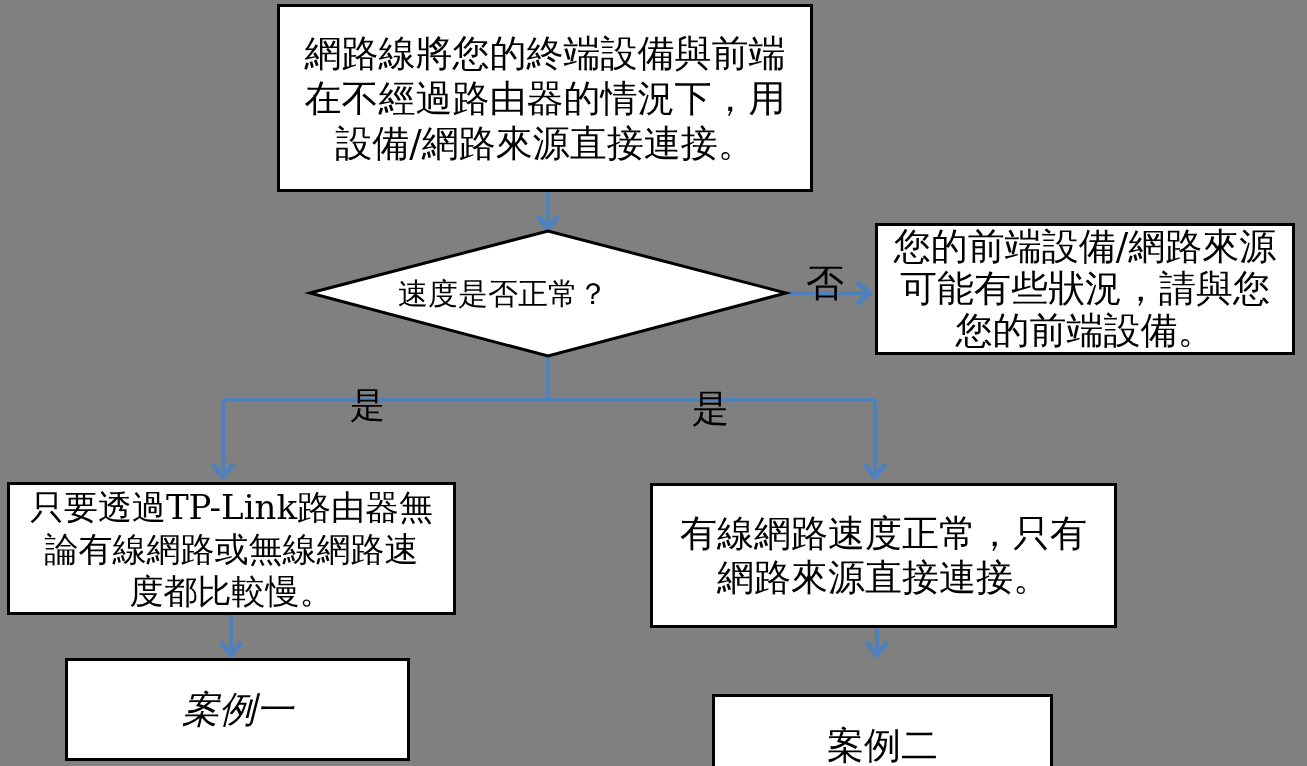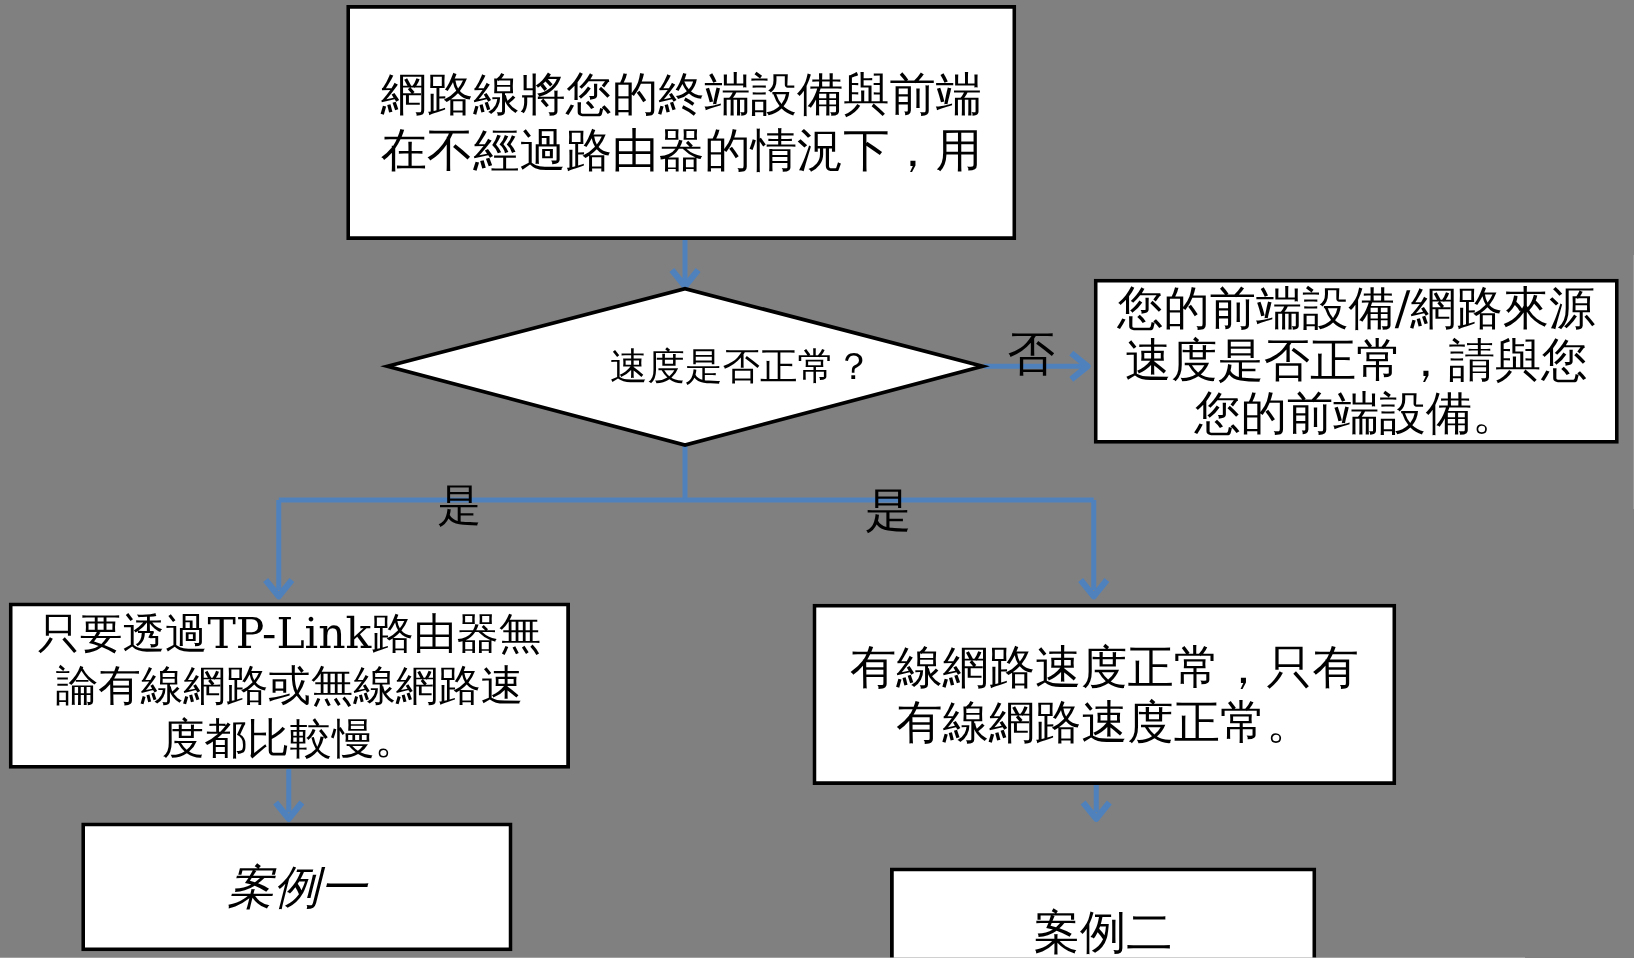--- a/index.html
+++ b/index.html
@@ -29,21 +29,21 @@
   }
   .box div { white-space: nowrap; }
   .start     { left: 277px; top: 4px;   width: 536px; height: 188px; font-size: 37px; line-height: 45px; }
   .no-box    { left: 875px; top: 223px; width: 420px; height: 132px; font-size: 37px; line-height: 42px; }
   .left-box  { left: 7px;   top: 482px; width: 449px; height: 133px; font-size: 34px; line-height: 42px; }
   .right-box { left: 650px; top: 483px; width: 467px; height: 145px; font-size: 37px; line-height: 44px; }
   .case1     { left: 65px;  top: 658px; width: 345px; height: 103px; font-size: 37px; font-style: italic; }
   .case2     { left: 712px; top: 658px; width: 341px; height: 104px; font-size: 37px; margin-top: 36px; }
   .decision-text {
     position: absolute; left: 398px; top: 276px; width: 300px;
-    text-align: right; font-size: 30px; line-height: 36px;
+    text-align: left; font-size: 30px; line-height: 36px;
   }
   .elabel { position: absolute; line-height: 1; }
   .no-label        { left: 806px; top: 264px; font-size: 38px; }
   .yes-left-label  { left: 350px; top: 388px; font-size: 35px; }
   .yes-right-label { left: 692px; top: 390px; font-size: 37px; }
 </style>
 </head>
 <body>
 
 <div class="stage">
@@ -62,39 +62,40 @@
     <path class="head" d="M212.5,464 L223,477 L233.5,464"></path>
     <path class="head" d="M864.5,464 L875,477 L885.5,464"></path>
     <path class="head" d="M220.5,642 L231,655 L241.5,642"></path>
     <path class="head" d="M866.5,642 L877,655 L887.5,642"></path>
     <polygon class="diamond" points="310,293 548,231 786,293 548,356"></polygon>
   </svg>
 
   <div class="box start">
       <div>網路線將您的終端設備與前端</div>
       <div>在不經過路由器的情況下，用</div>
+      <div>設備/網路來源直接連接。</div>
     </div>
 
   <div class="decision-text">速度是否正常？</div>
 
   <div class="box no-box">
       <div>您的前端設備/網路來源</div>
-      <div>速度是否正常，請與您</div>
+      <div>可能有些狀況，請與您</div>
       <div>您的前端設備。</div>
     </div>
 
   <div class="box left-box">
       <div>只要透過TP-Link路由器無</div>
       <div>論有線網路或無線網路速</div>
       <div>度都比較慢。</div>
     </div>
 
   <div class="box right-box">
       <div>有線網路速度正常，只有</div>
-      <div>有線網路速度正常。</div>
+      <div>網路來源直接連接。</div>
     </div>
 
   <div class="box case1">案例一</div>
 
   <div class="box case2">案例二</div>
 
   <span class="elabel no-label">否</span>
   <span class="elabel yes-left-label">是</span>
   <span class="elabel yes-right-label">是</span>
 

